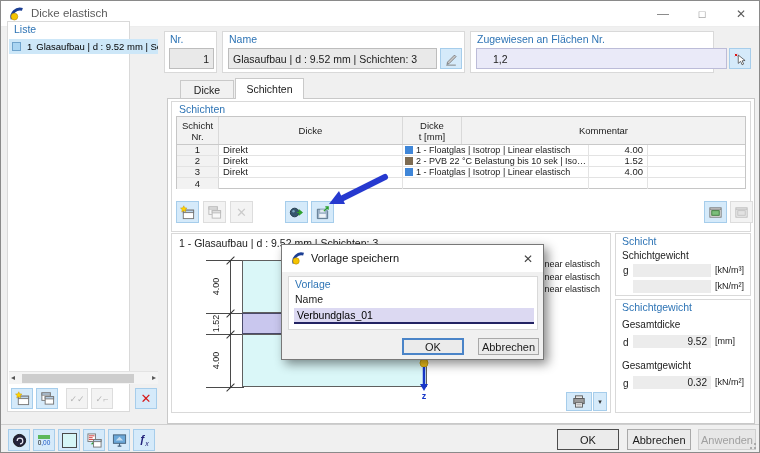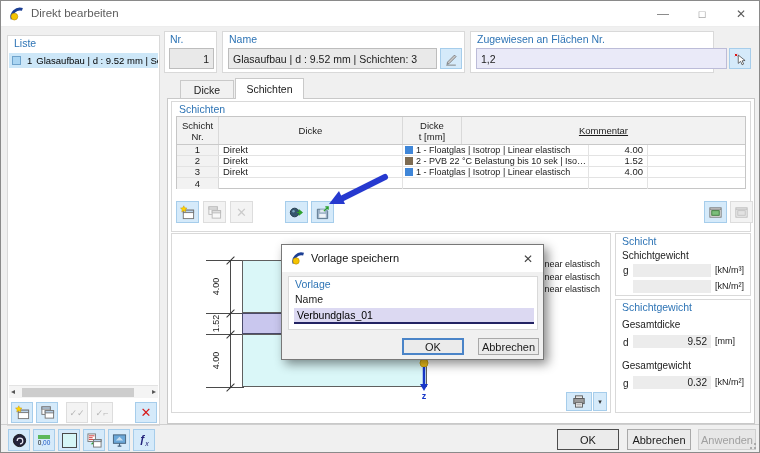--- a/index.html
+++ b/index.html
@@ -33,27 +33,27 @@
 </head>
 <body>
 
 <div id="win">
 
   <div class="abs" style="left:0;top:0;width:758px;height:26px;background:#fff;border-bottom:1px solid #ededed;">
     <svg class="abs" style="left:8px;top:5px;" width="16" height="16" viewBox="0 0 16 16">
         <path d="M3.2 13.2 A8 8 0 0 1 13.4 3.4" stroke="#1c3f94" stroke-width="3" fill="none"></path>
         <circle cx="5.4" cy="10.6" r="3.4" fill="#f5c400" stroke="#b58900" stroke-width="0.6"></circle>
       </svg>
-    <div class="abs" style="left:30px;top:6px;font-size:11.5px;color:#5c5c5c;">Direkt bearbeiten</div>
+    <div class="abs" style="left:30px;top:6px;font-size:11.5px;color:#5c5c5c;">Dicke elastisch</div>
     <button class="winbtn" style="left:645px;">—</button>
     <button class="winbtn" style="left:684px;font-size:11px;">□</button>
     <button class="winbtn" style="left:723px;color:#5c5c5c;">✕</button>
   </div>
 
-  <div class="grp" style="left:6px;top:34px;width:153px;height:391px;">
+  <div class="grp" style="left:6px;top:20px;width:123px;height:391px;">
     <div class="grp-title">Liste</div>
     <div class="abs" style="left:1px;top:17px;width:149px;height:15px;background:#cde7f8;display:flex;align-items:center;overflow:hidden;">
       <span class="mat-swatch" style="width: 9px; height: 9px; margin-left: 3px; border: 1px solid rgb(111, 163, 204); background-color: rgb(170, 213, 242);"></span>
       <span style="font-size:9.5px;margin:0 4px 0 3px;">1</span>
       <span style="font-size:9.5px;white-space:nowrap;">Glasaufbau | d : 9.52 mm | Schichten: 3</span>
     </div>
 
     <div class="abs" style="left:1px;top:349px;width:149px;height:13px;background:#f4f4f4;border-top:1px solid #e3e3e3;">
       <span class="abs" style="left:2px;top:1px;font-size:8px;color:#555;">◂</span>
       <div class="abs" style="left:13px;top:2px;width:112px;height:9px;background:#cdcdcd;"></div>
@@ -97,21 +97,21 @@
     <button class="btn-ico" style="left:217px;top:16px;width:22px;height:21px;">
       <svg width="14" height="14" viewBox="0 0 16 16">
           <path d="M4 11.5 12 3.5 13.8 5.3 5.8 13.3 3.5 14Z" fill="#c9c9c9" stroke="#555" stroke-width=".7"></path>
           <path d="M2.5 15h11" stroke="#777" stroke-width="1"></path>
         </svg>
     </button>
   </div>
 
   <div class="grp" style="left:469px;top:30px;width:244px;height:42px;">
     <div class="grp-title">Zugewiesen an Flächen Nr.</div>
-    <div class="fld" style="left:5px;top:16px;width:251px;height:21px;padding-left:4px;background:#eaeaf8;border-color:#bcbcd8;">1,2</div>
+    <div class="fld" style="left:5px;top:16px;width:251px;height:21px;padding-left:16px;background:#eaeaf8;border-color:#bcbcd8;">1,2</div>
     <button class="btn-ico" style="left:258px;top:16px;width:22px;height:21px;">
       <svg width="14" height="14" viewBox="0 0 16 16">
           <path d="M6 3.5 6 13 8.7 10.7 10.4 14.6 12.1 13.8 10.5 10 13.8 9.7Z" fill="#fff" stroke="#333" stroke-width=".8"></path>
           <path d="M2.2 2.2l2.6 2.6M4.8 2.2 2.2 4.8" stroke="#d00" stroke-width="1.1"></path>
         </svg>
     </button>
   </div>
 
   <div class="tab" style="left:179px;top:79px;width:54px;height:19px;background:#f1f1f1;">Dicke</div>
   <div class="tab" style="left:234px;top:77px;width:69px;height:21px;background:#fff;z-index:2;">Schichten</div>
@@ -126,21 +126,21 @@
             <span>Schicht</span>
             <span>Nr.</span>
           </div>
         <div class="thead-cell" style="width:184px;">
             <span>Dicke</span>
           </div>
         <div class="thead-cell" style="width:59px;">
             <span>Dicke</span>
             <span>t [mm]</span>
           </div>
-        <div class="thead-cell" style="flex:1;border-right:none;text-decoration:underline;">
+        <div class="thead-cell" style="flex:1;border-right:none;">
             <span>Kommentar</span>
           </div>
       </div>
       <div class="trow">
         <div class="tc nr" style="width:42px;">1</div>
         <div class="tc" style="width:184px;padding-left:4px;">Direkt</div>
         <div class="tc" style="width:186px;">
             <span class="mat-swatch" style="background-color: rgb(63, 134, 216);"></span>
             <span class="mat-text">1 - Floatglas | Isotrop | Linear elastisch</span>
           </div>
@@ -221,20 +221,21 @@
     <button class="btn-ico dis" style="left:558px;top:99px;">
       <svg width="15" height="15" viewBox="0 0 16 16">
           <rect x="2" y="3" width="12" height="10" fill="#eee" stroke="#777"></rect>
           <rect x="4" y="6" width="8" height="5" fill="#cfcfcf" stroke="#8a8a8a"></rect>
           <path d="M2 4.5h12" stroke="#777"></path>
         </svg>
     </button>
   </div>
 
   <div class="grp" style="left:170px;top:232px;width:440px;height:180px;overflow:hidden;">
+    <div class="abs" style="left:7px;top:3px;font-size:10.5px;color:#1b1b1b;white-space:nowrap;">1 - Glasaufbau | d : 9.52 mm | Schichten: 3</div>
     <div class="legend-line" style="top:25px;">1 - Floatglas | Isotrop | Linear elastisch</div>
     <div class="legend-line" style="top:38px;">2 - PVB 22 °C Belastung bis 10 sek | Isotrop | Linear elastisch</div>
     <div class="legend-line" style="top:50px;">1 - Floatglas | Isotrop | Linear elastisch</div>
 
     <div class="abs" style="left:58px;top:26px;width:1px;height:128px;background:#4a4a4a;"></div>
     <div class="hline" style="left:34px;top:26px;width:38px;"></div>
     <div class="hline" style="left:34px;top:79px;width:38px;"></div>
     <div class="hline" style="left:34px;top:100px;width:38px;"></div>
     <div class="hline" style="left:34px;top:153px;width:38px;"></div>
     <div class="tickmark" style="left:53px;top:26px;"></div>

